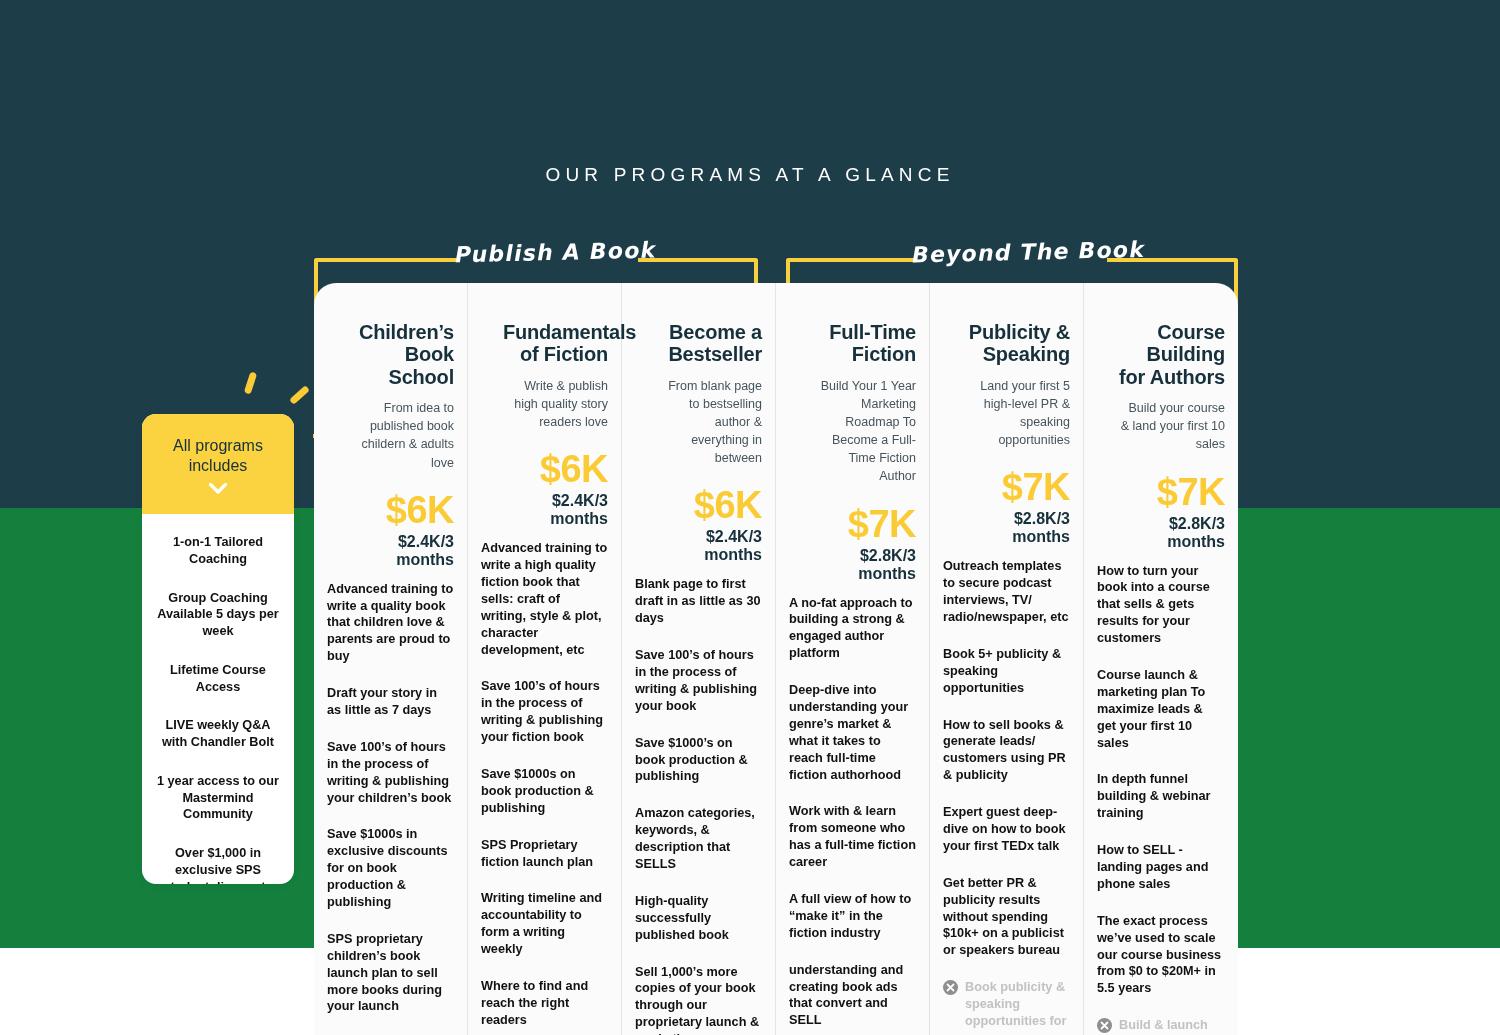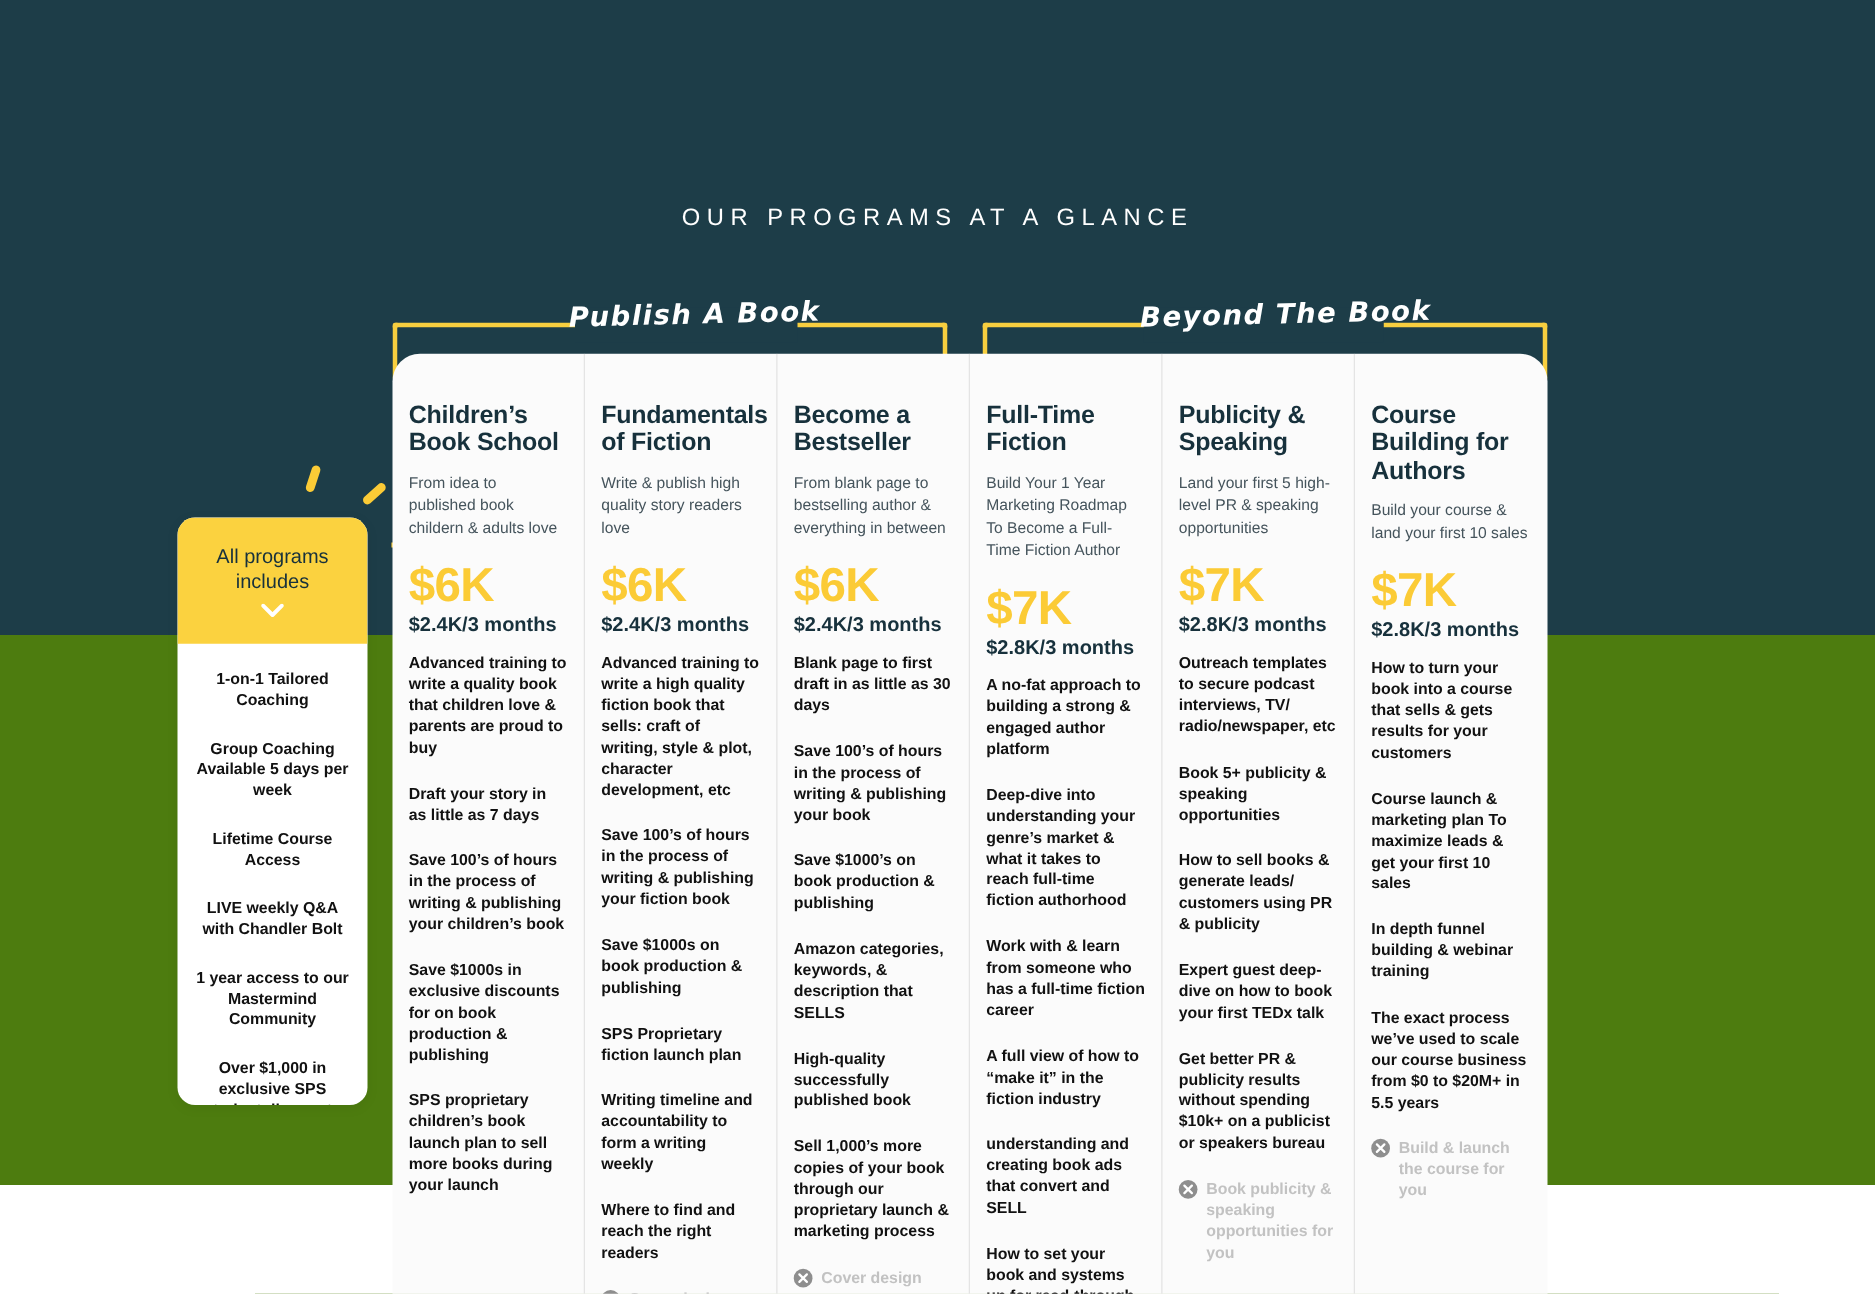--- a/index.html
+++ b/index.html
@@ -4,21 +4,21 @@
 <style>
   * { box-sizing: border-box; margin: 0; padding: 0; }
   html, body {
     width: 1500px; height: 1035px;
     font-family: "Liberation Sans", sans-serif;
     overflow: hidden;
   }
   #root {
     position: relative;
     width: 1500px; height: 948px;
-    background: #4d7c0f;
+    background: #15803d;
   }
   .dark-bg {
     position: absolute; left: 0; top: 0;
     width: 1500px; height: 508px;
     background: #1d3d48;
   }
 
   
   .page-heading {
     position: absolute; left: 0; top: 164px;
@@ -68,22 +68,23 @@
   }
   .col {
     width: 154px;
     border-right: 1px solid #e4e4e4;
     padding: 0 13px;
   }
   .col:last-child { border-right: none; }
 
   .col-head {
     padding-top: 38px;
-    text-align: left;
+    text-align: right;
     min-height: 225px;
+    margin-left: 22px;
   }
   .col-title {
     color: #17313c;
     font-size: 20px; font-weight: 700;
     line-height: 1.12;
     letter-spacing: -0.2px;
   }
   .col-sub {
     margin-top: 11px;
     color: #45545c;
@@ -311,20 +312,21 @@
         <div class="col-head">
           <div class="col-title">Course Building for Authors</div>
           <div class="col-sub">Build your course &amp; land your first 10 sales</div>
           <div class="col-price">$7K</div>
           <div class="col-terms">$2.8K/3 months</div>
         </div>
         <div class="col-features">
           <div class="feat">How to turn your book into a course that sells &amp; gets results for your customers</div>
           <div class="feat">Course launch &amp; marketing plan To maximize leads &amp; get your first 10 sales</div>
           <div class="feat">In depth funnel building &amp; webinar training</div>
+          <div class="feat">How to SELL - landing pages and phone sales</div>
           <div class="feat">The exact process we’ve used to scale our course business from $0 to $20M+ in 5.5 years</div>
           <div class="feat excluded"><span class="xicon">
               <svg width="9" height="9" viewBox="0 0 9 9">
                 <path d="M1.5 1.5 L7.5 7.5 M7.5 1.5 L1.5 7.5" stroke="#ffffff" stroke-width="1.8" stroke-linecap="round"></path>
               </svg>
             </span><span>Build &amp; launch the course for you</span></div>
         </div>
       </div>
     </div>
 

